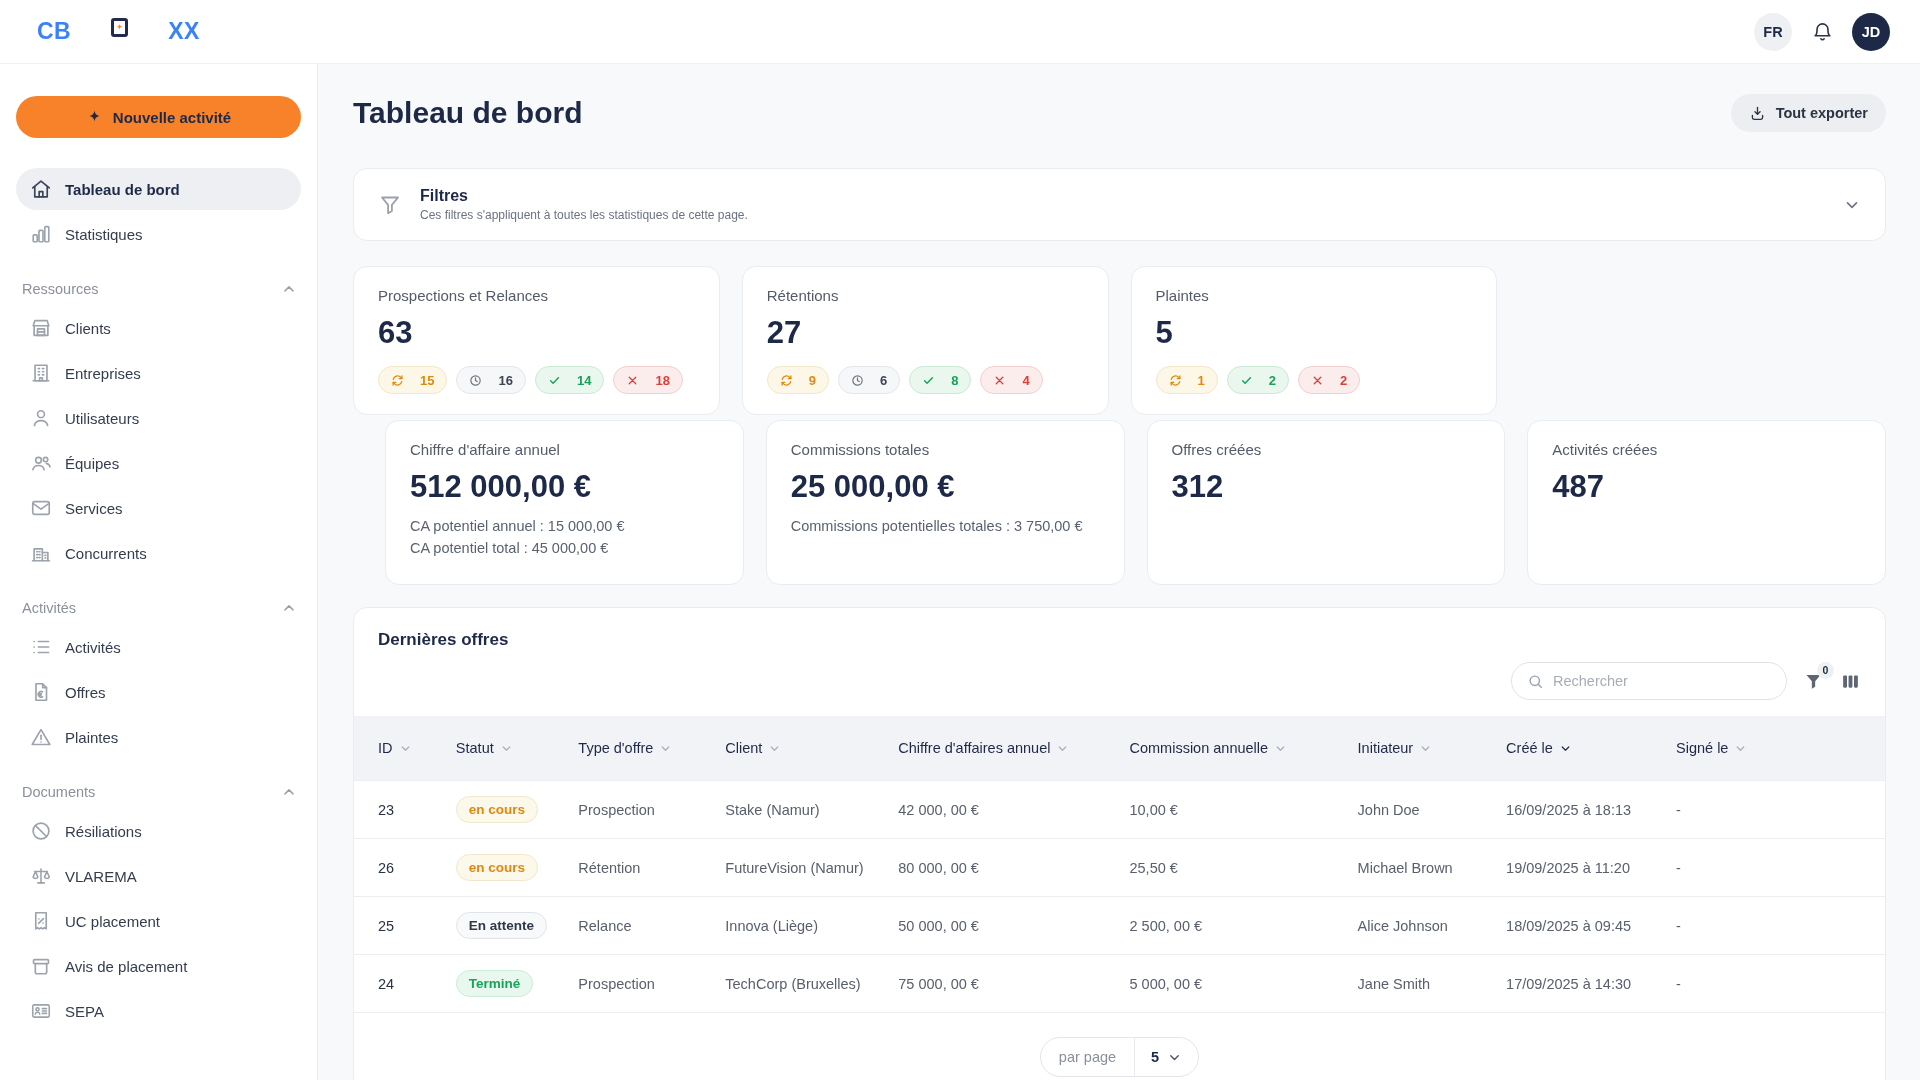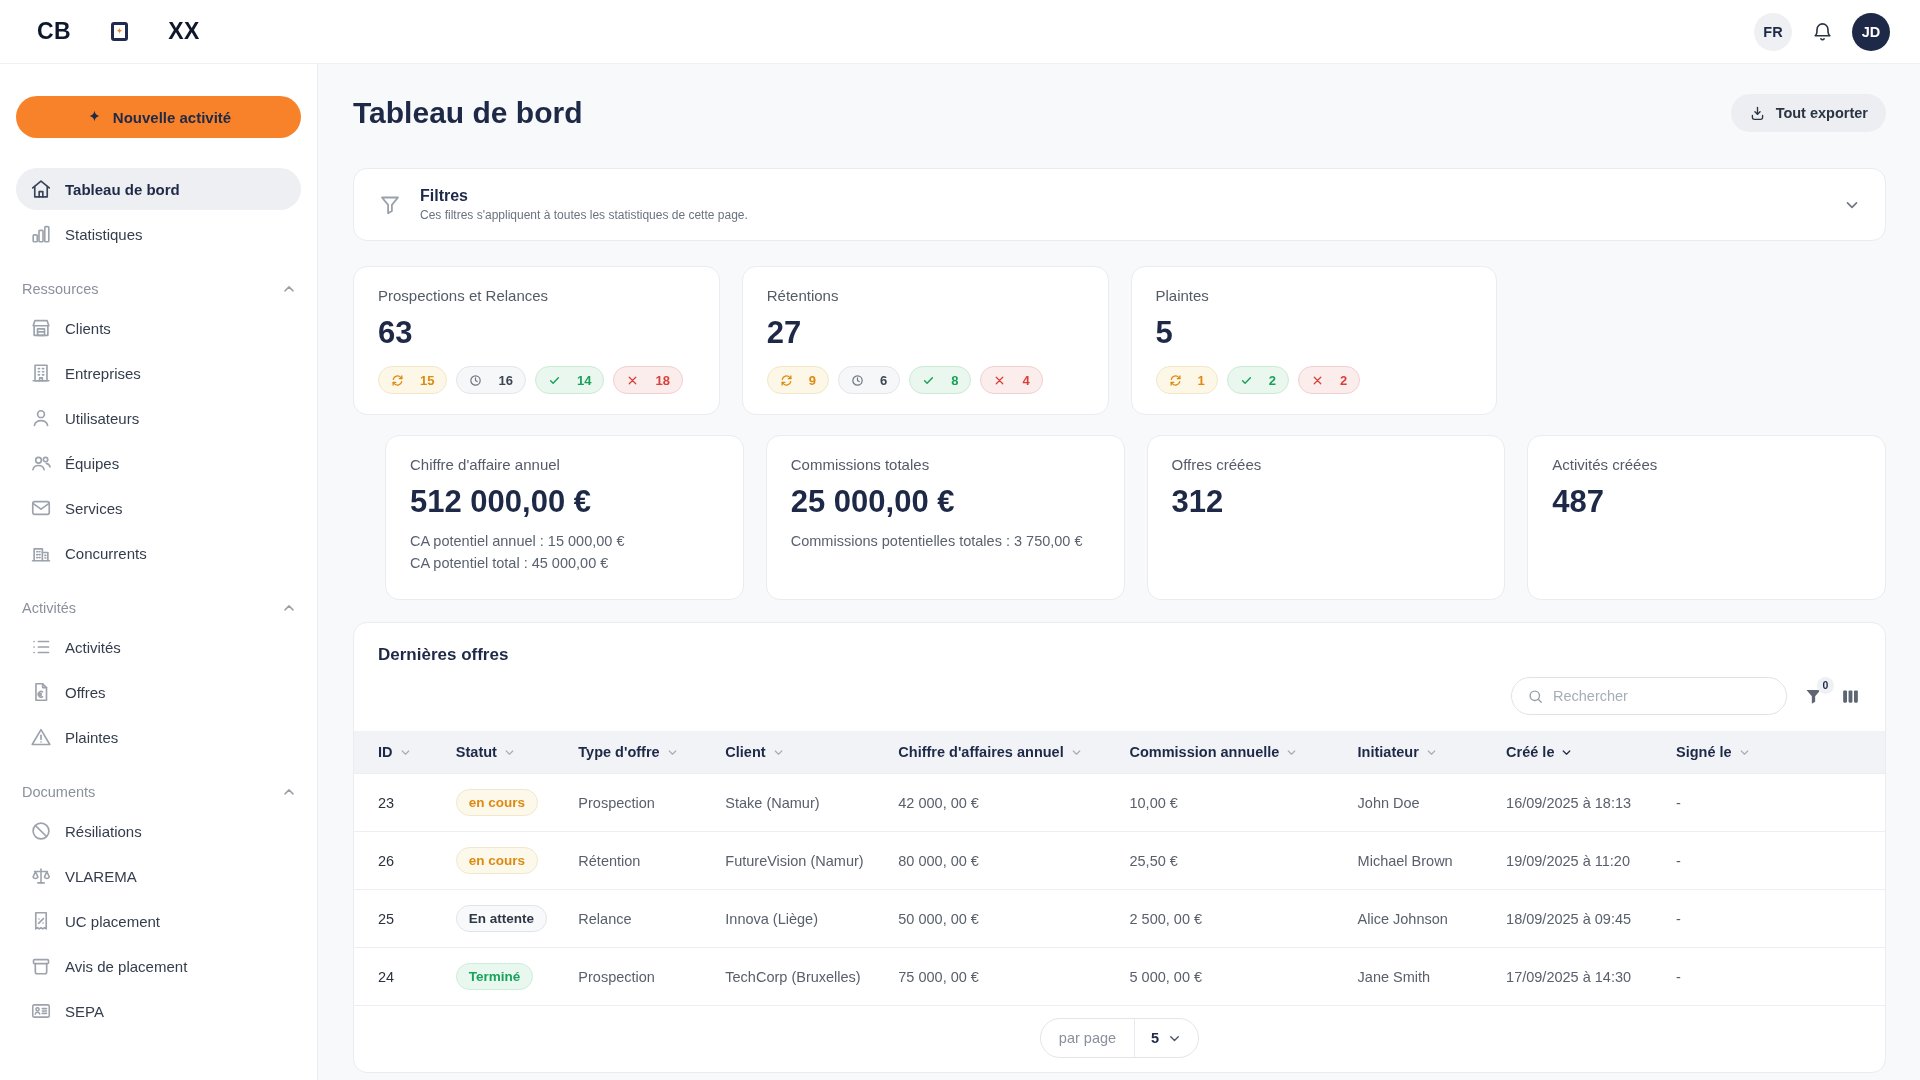--- a/index.html
+++ b/index.html
@@ -5,21 +5,21 @@
   * { margin:0; padding:0; box-sizing:border-box; }
   html,body { width:1920px; height:1080px; overflow:hidden; background:#fff;
     font-family:"Liberation Sans","DejaVu Sans",sans-serif; color:#1E2947; }
 
   svg.ic { display:block; }
   .ic { width:22px; height:22px; flex:none; }
 
   
   .topbar { height:64px; display:flex; align-items:center; justify-content:space-between;
     padding:0 30px 0 37px; background:#fff; border-bottom:1px solid #EEF0F2; }
-  .logo { display:flex; align-items:center; font-weight:800; font-size:23px; letter-spacing:.5px; color:#0f172a;gap:39px; }
+  .logo { display:flex; font-weight:800; font-size:23px; letter-spacing:.5px; color:#3b82f6;gap:39px; }
   .logo-box { width:17px; height:19px; border:3.4px solid #222A4E; border-radius:3px; margin:0 1px;
     display:inline-flex; align-items:center; justify-content:center; }
   .logo-box svg { width:9px; height:9px; color:#F8822A; }
   .top-right { display:flex; align-items:center; gap:15px; }
   .circle-btn { width:38px; height:38px; border-radius:50%; display:flex; align-items:center;
     justify-content:center; font-size:14.5px; font-weight:600; cursor:pointer; }
   .lang { background:#EEF0F3; color:#1E2947; }
   .avatar { background:#1E2947; color:#fff; }
   .bell { color:#2A3444; background:none; width:30px; }
   .bell .ic { width:23px; height:23px; }
@@ -57,21 +57,21 @@
   
   .filters { display:flex; align-items:center; gap:18px; padding:14px 24px; height:73px; }
   .filters .funnel { color:#9AA1AB; width:24px; height:24px; }
   .filters-title { font-size:16px; font-weight:700; color:#1E2947; margin-bottom:3px; }
   .filters-sub { font-size:12px; color:#6B7280; }
   .filters .chev { margin-left:auto; color:#6F7682; width:18px; height:18px; cursor:pointer; }
 
   
   .grid4 { display:grid; grid-template-columns:repeat(4,1fr); gap:22px; }
   .row1 { margin-top:25px; }
-  .row2 { margin-top:20px;padding-left:32px; }
+  .row2 { margin-top:5px;padding-left:32px; }
   .stat-card { padding:20px 24px; min-height:142px; }
   .row2 .stat-card { min-height:165px; }
   .stat-title { font-size:15px; color:#545B68; }
   .stat-value { font-size:31px; font-weight:800; color:#1E2947; margin-top:11px; }
   .badges { display:flex; gap:9px; margin-top:15px; }
   .badge { display:inline-flex; align-items:center; gap:16px; height:28px; padding:0 12px;
     border-radius:999px; border:1px solid; font-size:13px; font-weight:600; }
   .badge .ic { width:13px; height:13px; }
   .bdg-amber { color:#DD8A12; background:#FDF7E7; border-color:#F2E7C9; }
   .bdg-gray  { color:#3E4654; background:#F6F7F9; border-color:#E3E6EB; }
@@ -92,38 +92,38 @@
   .search input::placeholder { color:#A7ADB7; }
   .tool-funnel { position:relative; color:#5F6673; cursor:pointer; }
   .tool-funnel .ic { width:21px; height:21px; }
   .f-count { position:absolute; top:-9px; right:-10px; width:17px; height:17px; border-radius:50%;
     background:#EEF0F3; color:#1E2947; font-size:10.5px; font-weight:600;
     display:flex; align-items:center; justify-content:center; }
   .tool-cols { color:#5F6673; cursor:pointer; }
   .tool-cols .ic { width:21px; height:21px; }
 
   table { width:100%; border-collapse:collapse; font-size:14.5px; }
-  thead th { background:#F1F3F6; text-align:left; font-weight:700; color:#1E2947;
-    padding:13px 10px; white-space:nowrap; cursor:pointer;margin-top:30px; }
+  thead th { background:#F1F3F6; text-align:left; font-weight:400; color:#1E2947;
+    padding:24px 10px; white-space:nowrap; cursor:pointer;margin-top:30px; }
   thead th:first-child { padding-left:24px; }
   th .th-in { display:inline-flex; align-items:center; gap:6px; }
   th .ic { width:13px; height:13px; color:#A7ADB7; }
   th.sorted .ic { color:#1E2947; }
   tbody td { padding:15px 10px; border-top:1px solid #ECEEF1; color:#59606C; white-space:nowrap; }
   tbody tr { cursor:pointer; }
   tbody td:first-child { padding-left:24px; color:#2A3340; }
   .status { display:inline-flex; align-items:center; height:27px; padding:0 12px;
     border-radius:999px; border:1px solid; font-size:13.5px; font-weight:600; }
   .st-progress { color:#DD8A12; background:#FCF8EA; border-color:#F0E8CE; }
   .st-wait { color:#2F3846; background:#F8F9FA; border-color:#E0E4E9; }
   .st-done { color:#17A45B; background:#E9F8EF; border-color:#CBEDD9; }
 
   .pagination { border-top:1px solid #ECEEF1; display:flex; justify-content:center; padding:12px 0 14px; }
   .pp-pill { display:flex; align-items:center; border:1px solid #E2E6EA; border-radius:999px;
-    height:40px; overflow:hidden; background:#fff; }
+    height:40px; overflow:hidden; background:#fff;margin-top:12px; }
   .pp-label { padding:0 18px; font-size:14.5px; color:#8A909B; }
   .pp-val { display:flex; align-items:center; gap:8px; padding:0 16px; height:100%;
     border-left:1px solid #E7EAEE; font-size:14.5px; color:#1E2947; font-weight:600; cursor:pointer; }
   .pp-val .ic { width:15px; height:15px; color:#4A5261; }
 </style>
 </head>
 <body>
 
 <svg width="0" height="0" style="position:absolute" aria-hidden="true">
   <defs>

